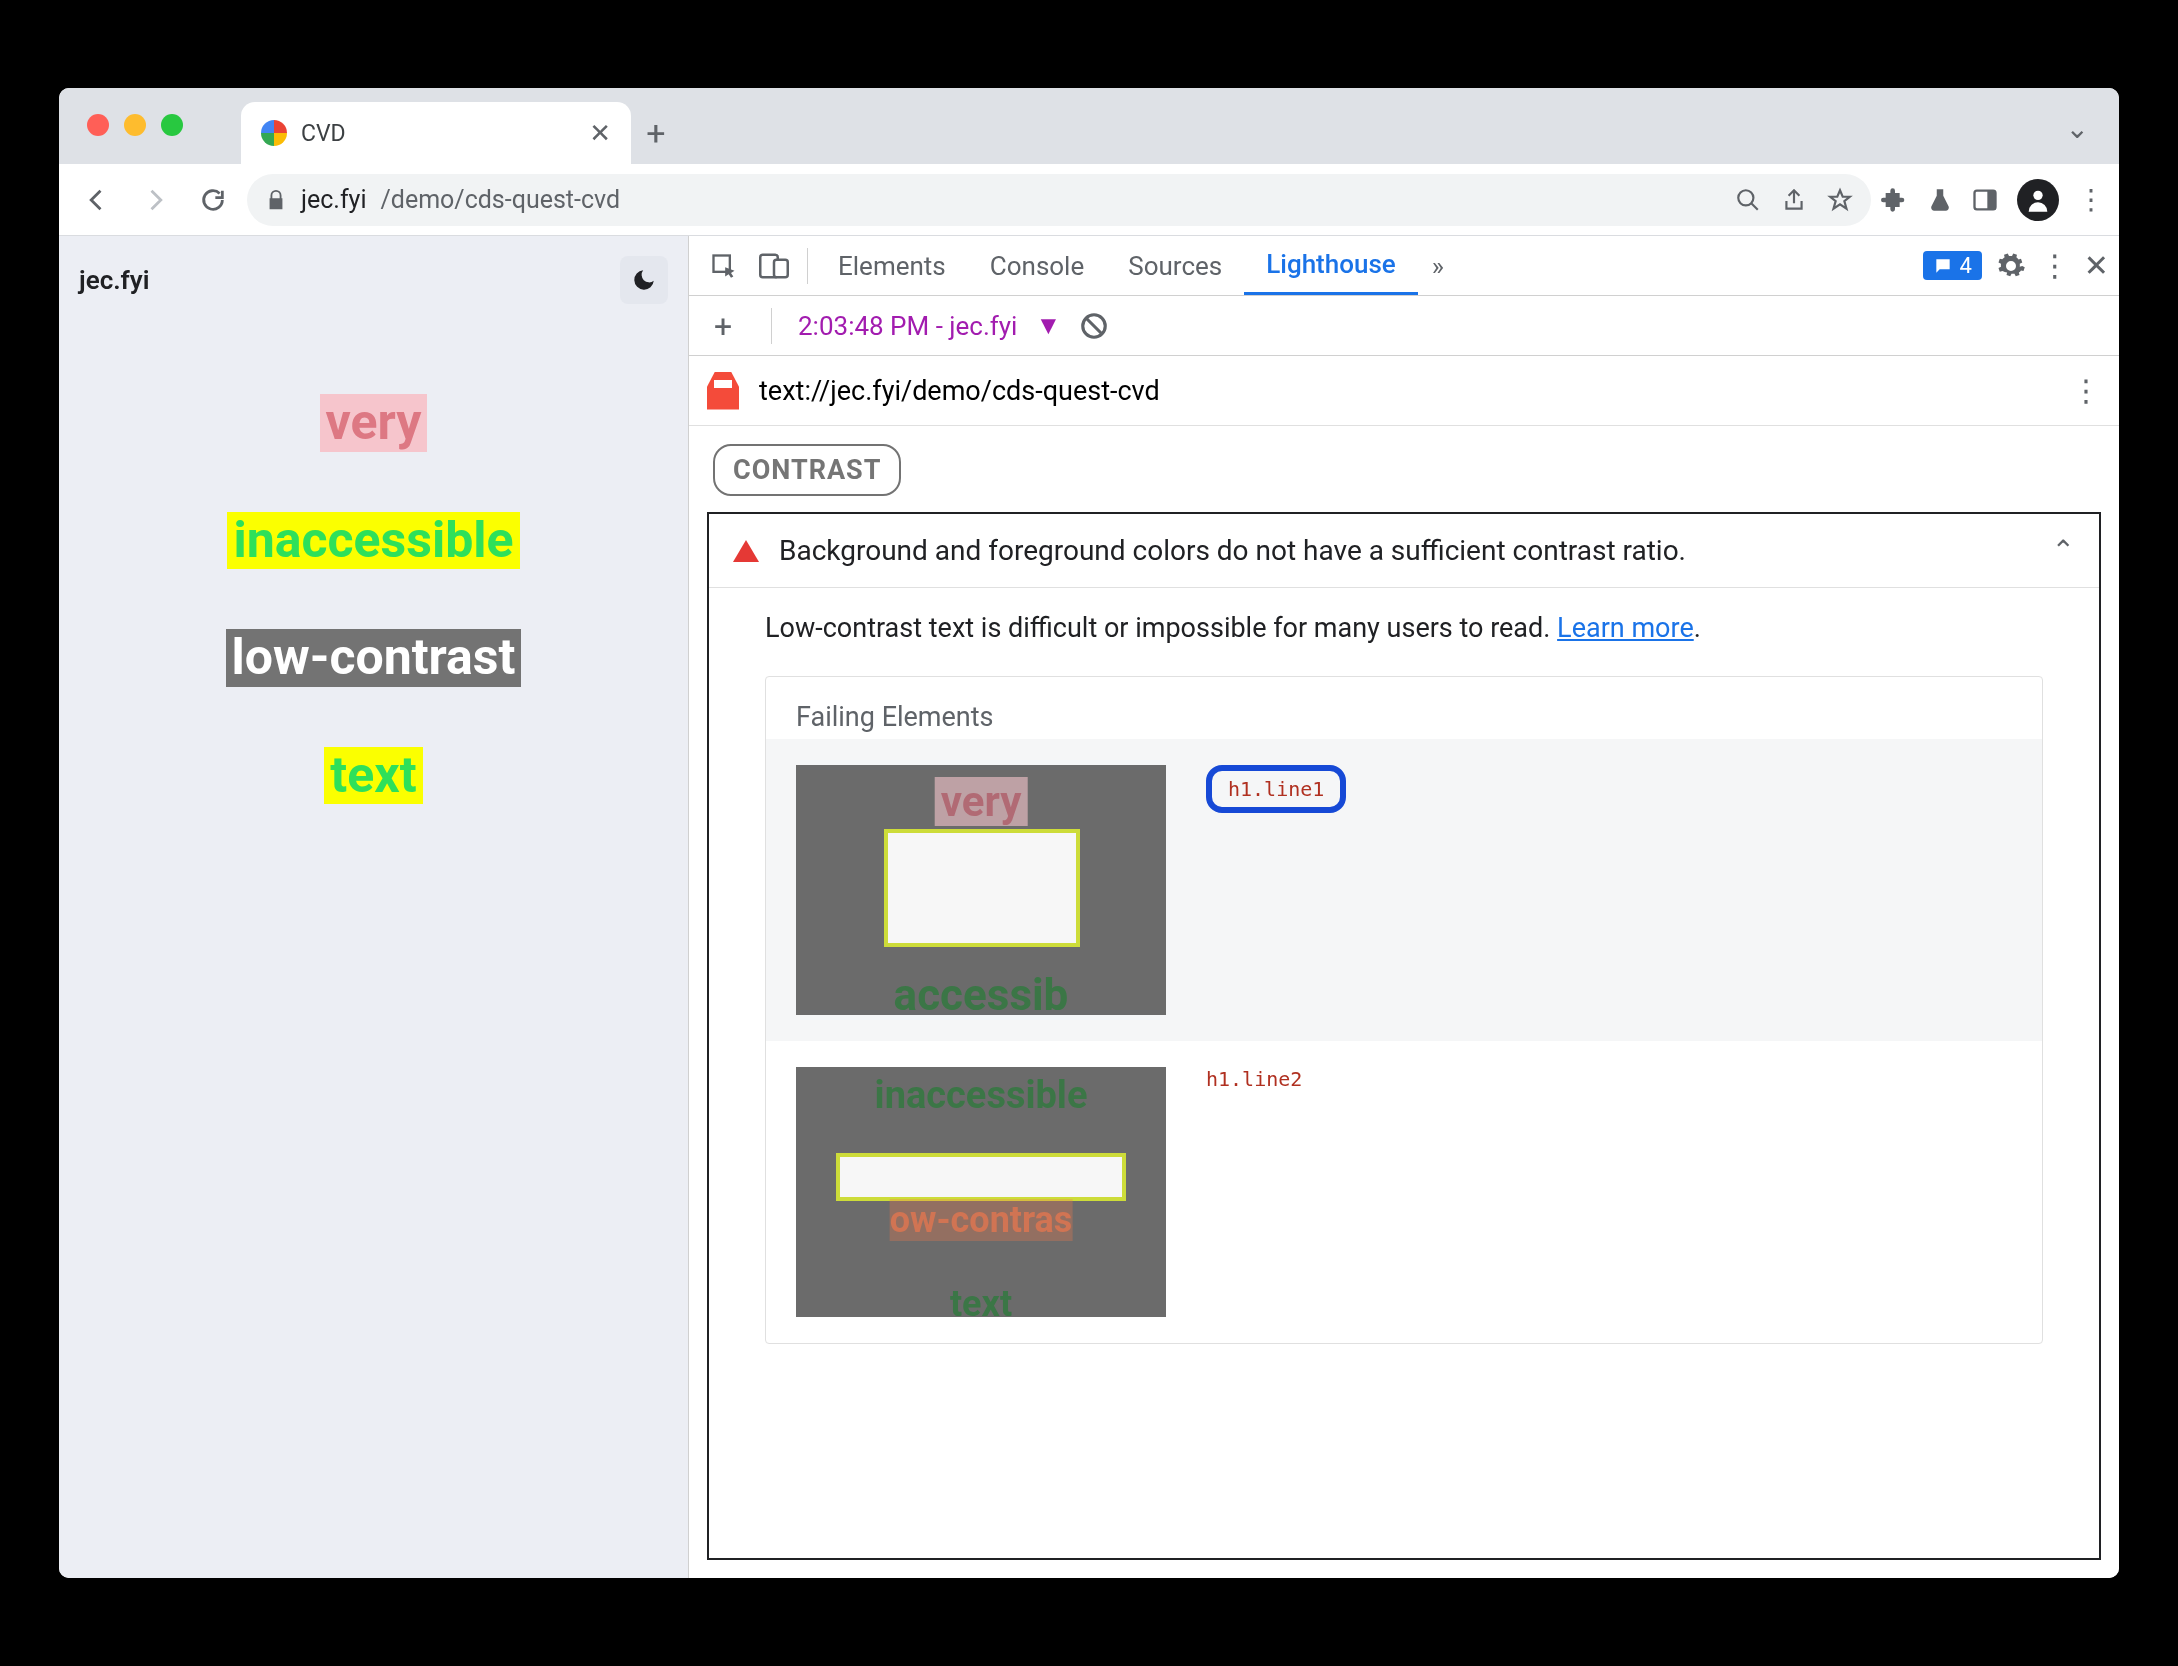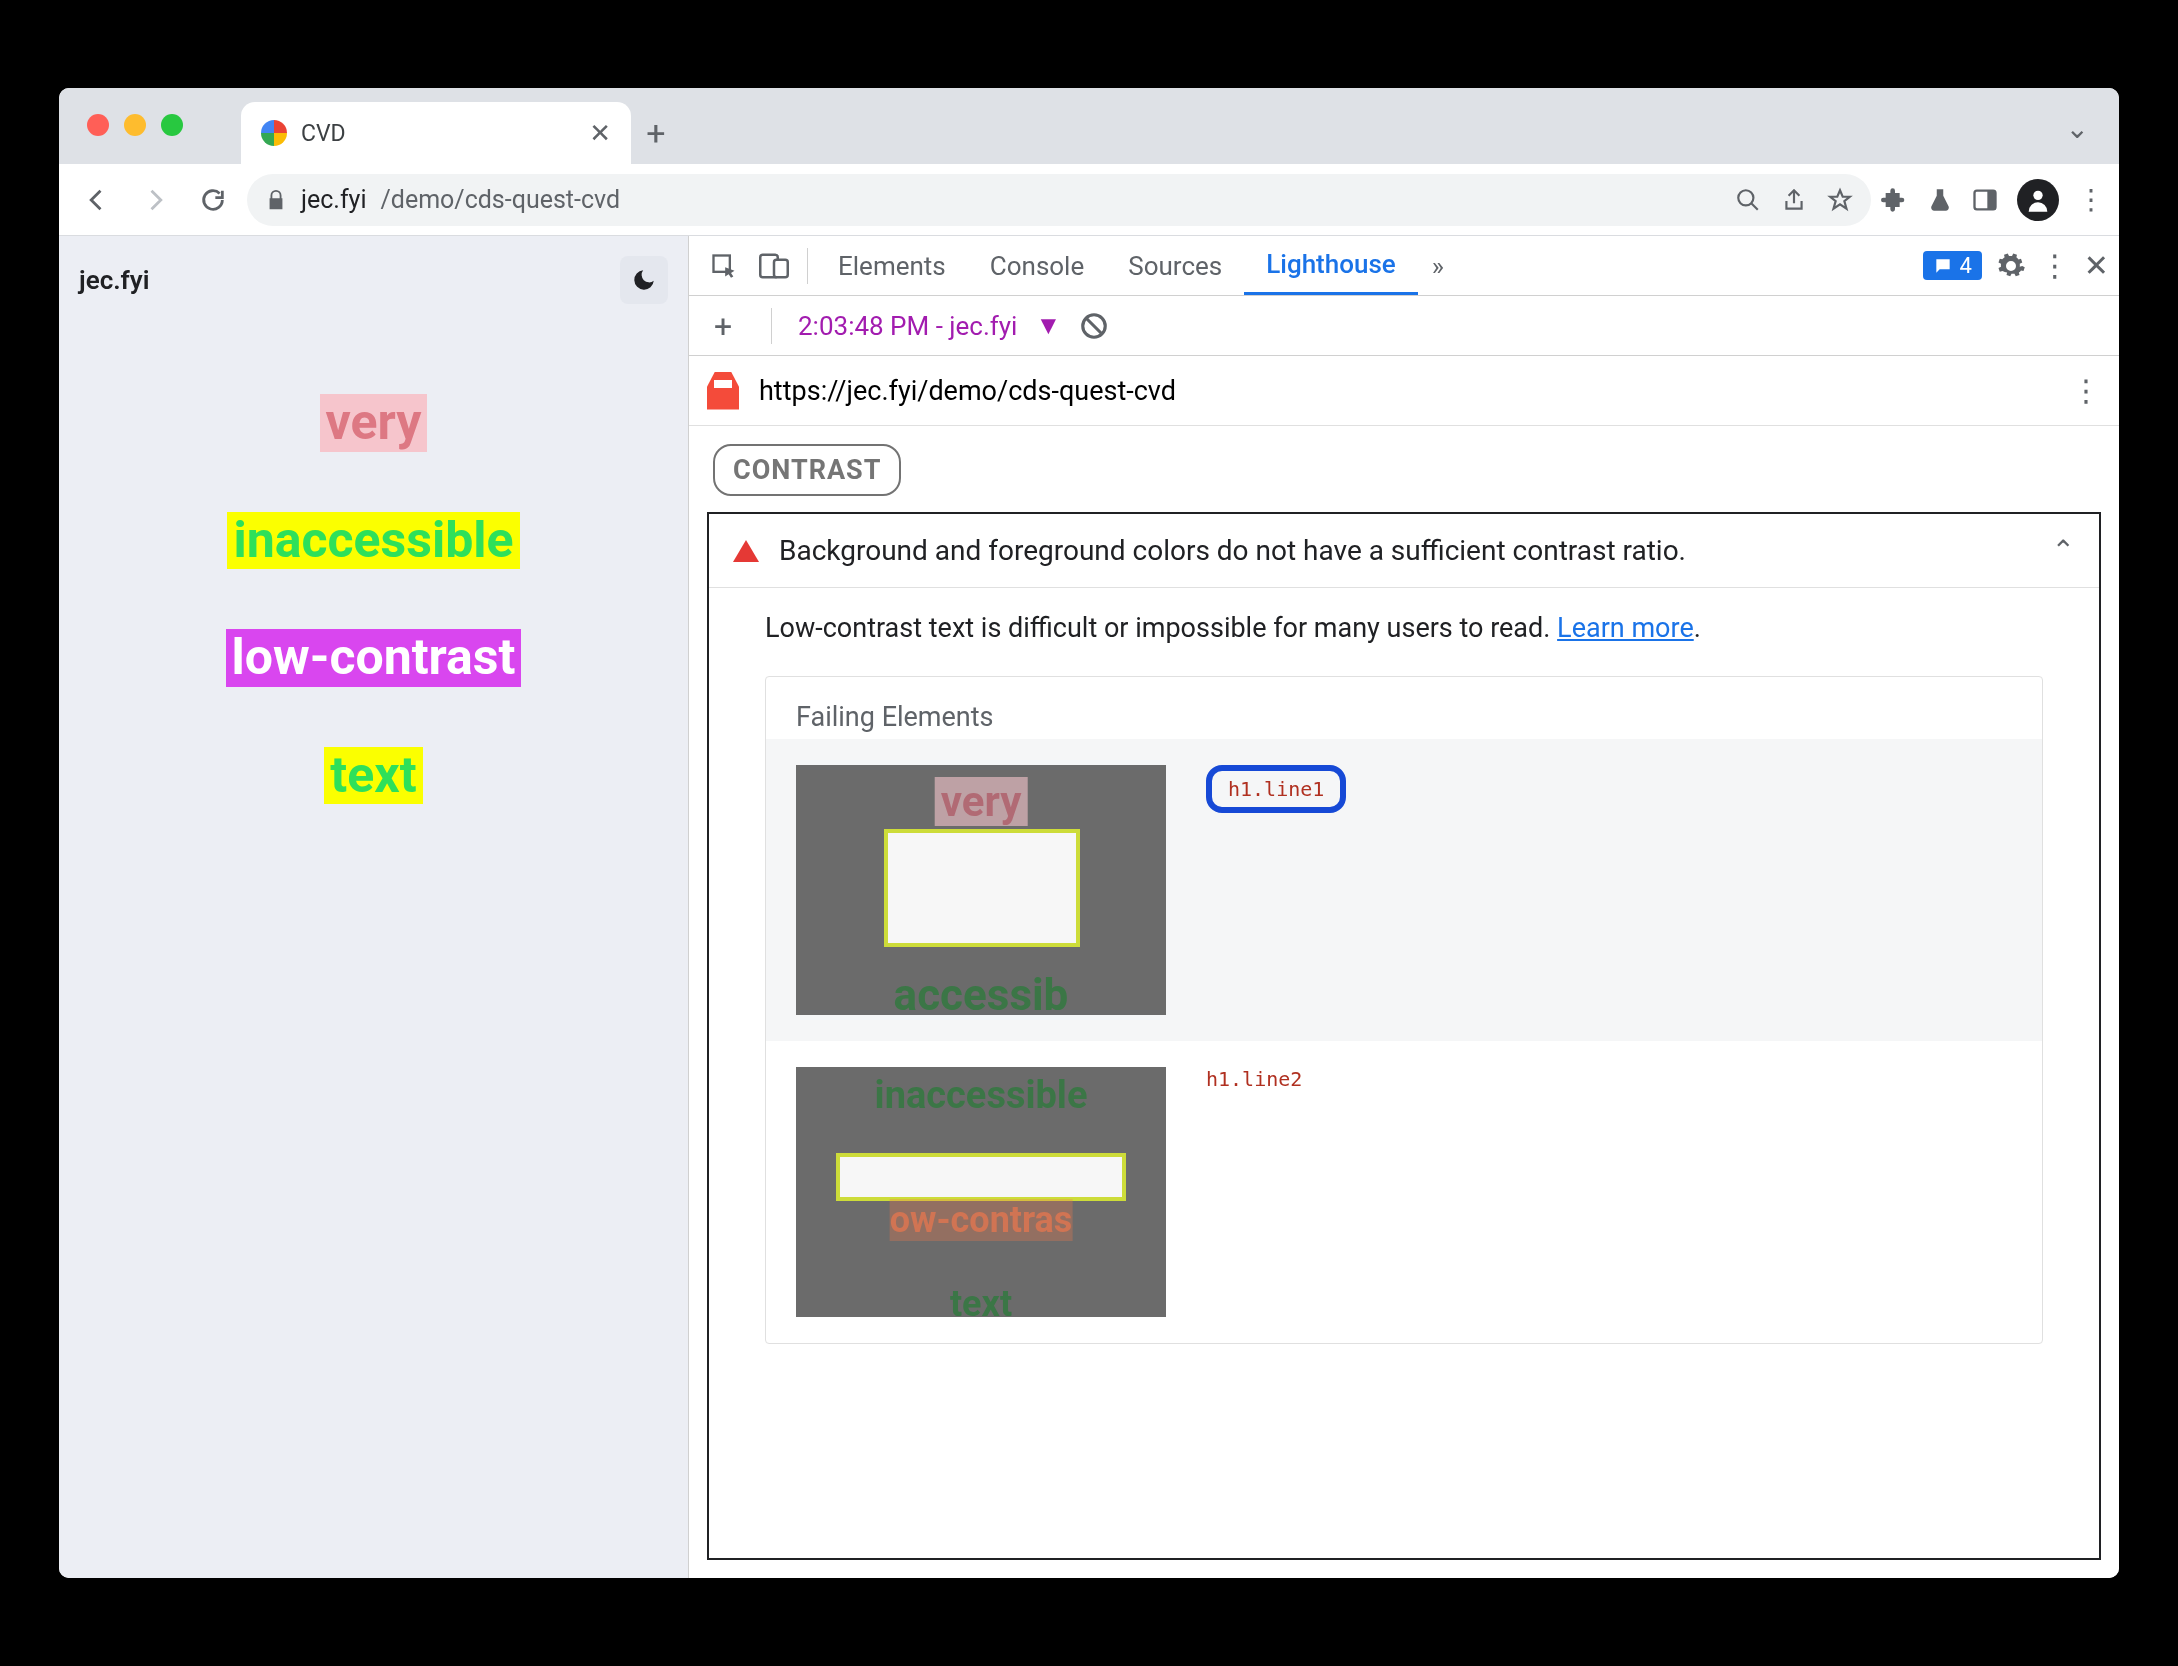--- a/index.html
+++ b/index.html
@@ -96,21 +96,21 @@
     display:flex;
     flex-direction:column;
     align-items:center;
   }
   .page-header { width:100%; display:flex; justify-content:space-between; align-items:center; font-size:26px; font-weight:600; color:#202124; }
   .theme-toggle { width:48px; height:48px; background:#e4e7ee; border-radius:8px; display:flex; align-items:center; justify-content:center; font-size:26px; }
   .demo-words { margin-top:90px; display:flex; flex-direction:column; gap:60px; align-items:center; }
   .w { font-size:50px; font-weight:700; padding:0 6px; line-height:1.15; }
   .w1 { color:#dd7883; background:#f6c5cc; }
   .w2 { color:#2ee05a; background:#fbff00; }
-  .w3 { color:#fff; background:#d946ef; }
+  .w3 { color:#fff; background:#737373; }
   .w4 { color:#2ee05a; background:#fbff00; }
 
   
   .devtools { flex:1; display:flex; flex-direction:column; background:#fff; }
   .dt-tabs {
     height: 60px; display:flex; align-items:center; border-bottom:1px solid #d0d0d0;
     padding: 0 10px; gap:0; font-size:26px; color:#5f6368;
   }
   .dt-i { width:50px; height:50px; display:flex; align-items:center; justify-content:center; }
   .dt-sep { width:1px; height:36px; background:#d0d0d0; margin:0 8px; }
@@ -328,21 +328,21 @@
         <span>
             <svg width="30" height="30" viewBox="0 0 24 24">
               <circle cx="12" cy="12" r="9" fill="none" stroke="#5f6368" stroke-width="2.5"></circle>
               <path stroke="#5f6368" stroke-width="2.5" d="M6 6l12 12"></path>
             </svg>
           </span>
       </div>
 
       <div class="dt-url">
         <div class="lh-icon"></div>
-        <span>https://jec.fyi/demo/cds-quest-cvd</span>
+        <span>text://jec.fyi/demo/cds-quest-cvd</span>
         <span class="more">⋮</span>
       </div>
 
       <div class="section-label">CONTRAST</div>
 
       <div class="audit-box">
         <div class="audit-head">
           <div class="tri"></div>
           <span>Background and foreground colors do not have a sufficient contrast ratio.</span>
           <span class="chev">⌃</span>

